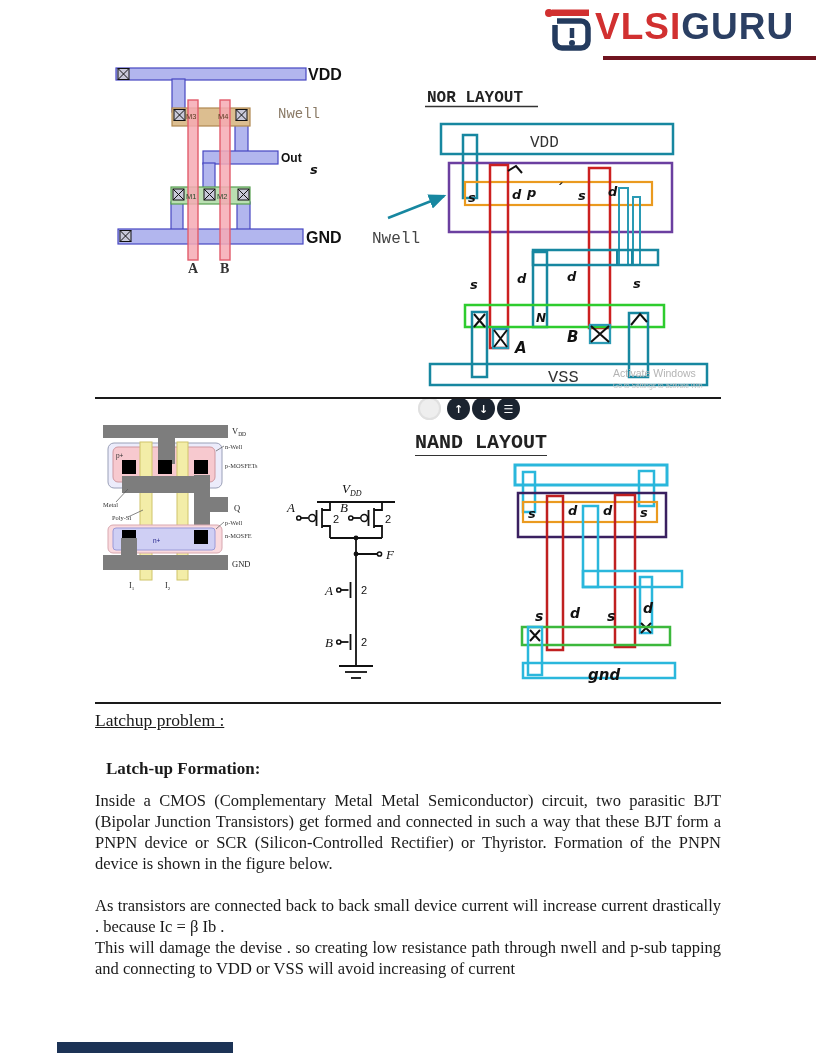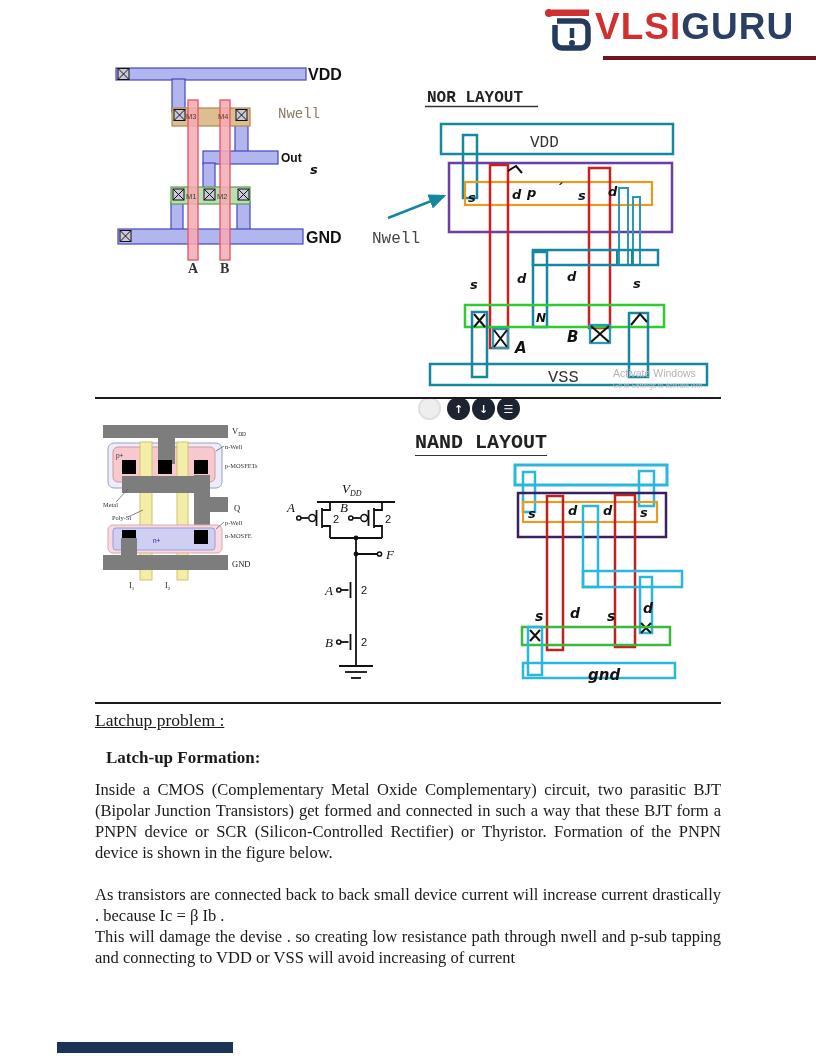--- a/index.html
+++ b/index.html
@@ -20,21 +20,21 @@
   #navdots{left:414px;top:399px;width:120px;height:26px;overflow:hidden;}
   .dot{position:absolute;width:23px;height:23px;border-radius:50%;top:-2px;}
   .dot.ghost{background:#eeeeee;box-shadow:inset 0 0 0 2px #e0e0e0;}
   .dot.dark{background:#1b2430;color:#fff;font-family:"DejaVu Sans",sans-serif;
             font-size:11px;text-align:center;line-height:25px;font-weight:bold;}
   
   .fig-title{font-family:"Liberation Mono",monospace;font-size:20px;font-weight:bold;color:#222;
              border-bottom:1.6px solid #333;padding-bottom:1px;letter-spacing:0px;}
   
   #textblock{left:95px;top:710px;width:626px;}
-  #textblock h1{font-size:17.5px;font-weight:normal;margin:0 0 17px 0;text-decoration:underline;}
+  #textblock h1{font-size:17.5px;font-weight:normal;margin:0 0 28px 0;text-decoration:underline;}
   #textblock h2{font-size:17px;margin:11px;}
   #textblock p{font-size:16.5px;line-height:21px;margin:0;text-align:justify;}
   #textblock p.gap{margin-top:21px;}
   #nextpage-bar{left:57px;top:1042px;width:176px;height:11px;background:#1c3356;}
   .wm1{font-family:"Liberation Sans",sans-serif;}
 </style>
 </head>
 <body>
 
 <div id="page">
@@ -315,20 +315,20 @@
     <path d="M20,175 l10,11 M30,175 l-10,11" stroke="#111" stroke-width="2" fill="none"></path>
     <rect x="13" y="208" width="152" height="15" fill="none" stroke="#2ab7dc" stroke-width="2.5"></rect>
     <text x="78" y="225" class="hand" font-size="15">gnd</text>
   </svg>
 
   <div class="abs divider" style="left:95px;top:702px;width:626px"></div>
 
   <div class="abs" id="textblock">
     <h1>Latchup problem :</h1>
     <h2>Latch-up Formation:</h2>
-    <p>Inside a CMOS (Complementary Metal Oxide Complementary) circuit, two parasitic BJT (Bipolar Junction Transistors) get formed and connected in such a way that these BJT form a PNPN device or SCR (Silicon-Controlled Rectifier) or Thyristor. Formation of the PNPN device is shown in the figure below.</p>
+    <p>Inside a CMOS (Complementary Metal Metal Semiconductor) circuit, two parasitic BJT (Bipolar Junction Transistors) get formed and connected in such a way that these BJT form a PNPN device or SCR (Silicon-Controlled Rectifier) or Thyristor. Formation of the PNPN device is shown in the figure below.</p>
     <p class="gap">As transistors are connected back to back small device current will increase current drastically . because Ic = β  Ib .</p>
     <p>This will damage the devise . so creating low resistance path through nwell and p-sub tapping and connecting to VDD or VSS will avoid increasing of current</p>
   </div>
 
   <div class="abs" id="nextpage-bar"></div>
 
 </div>
 
 </body></html>

